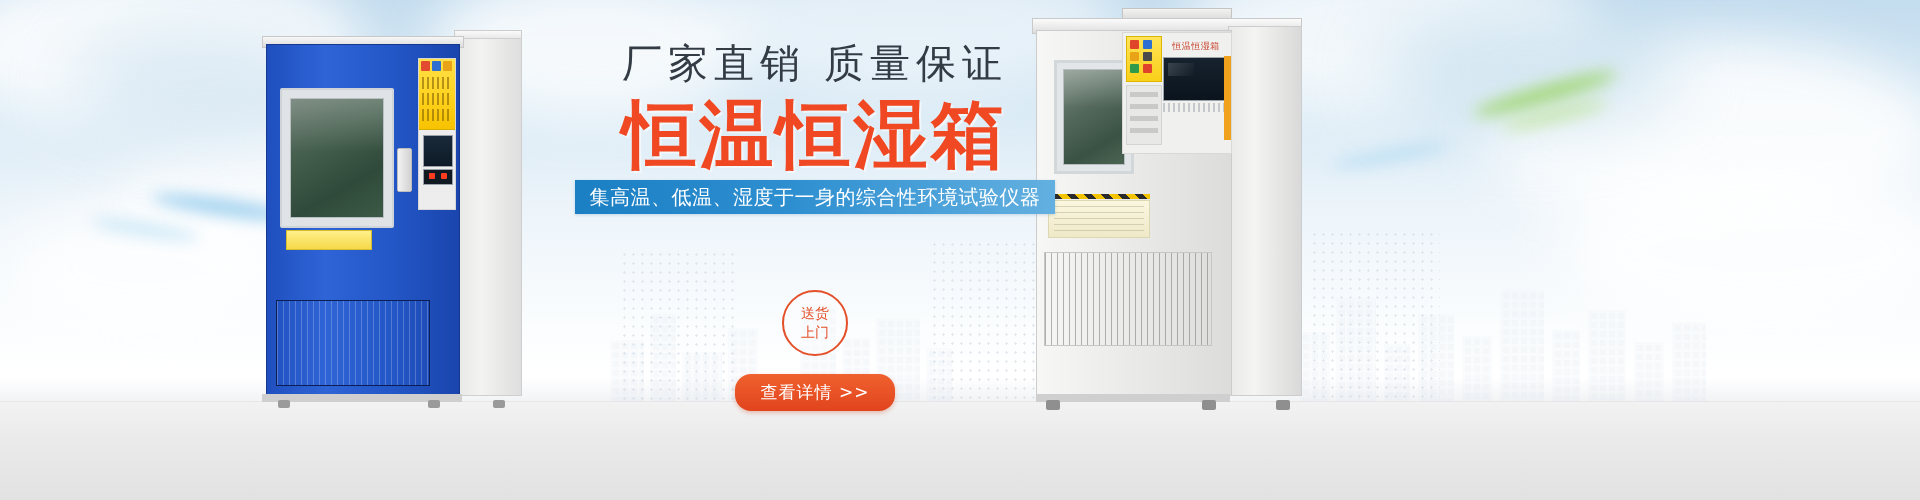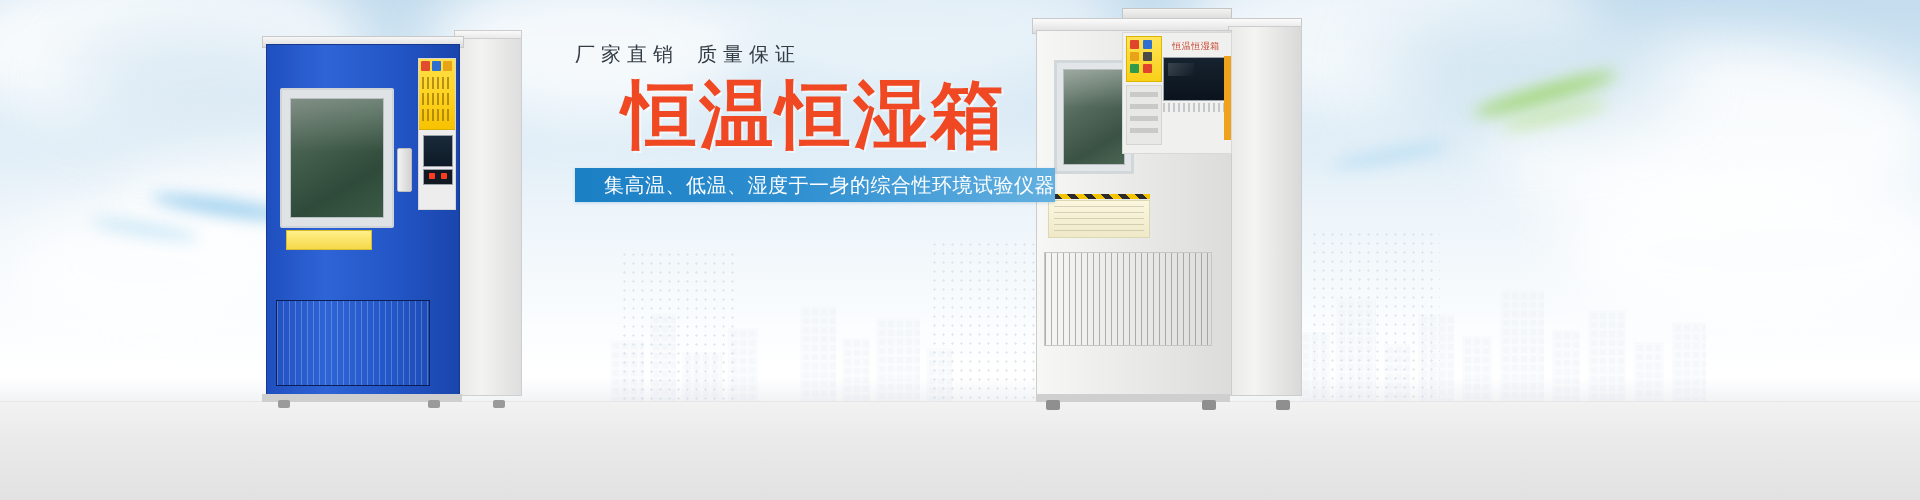--- a/index.html
+++ b/index.html
@@ -44,38 +44,38 @@
   .dotgrid{
     position:absolute;
     background-image:radial-gradient(circle,#cfd9e4 1.1px,rgba(0,0,0,0) 1.3px);
     background-size:9px 9px;opacity:.55;
   }
 
   
   .textblock{position:absolute;left:575px;top:44px;width:480px;}
 
   .headline{
-    font-family:Liberation Sans, sans-serif;
-    font-size:20px;color:#333b44;letter-spacing:6px;font-weight:400;
-    line-height:1;white-space:nowrap;
+    font-family:Liberation Serif, serif;
+    font-size:40px;color:#333b44;letter-spacing:6px;font-weight:400;
+    text-align:center;line-height:1;white-space:nowrap;
   }
   .headline .gap{display:inline-block;width:18px;}
 
   .maintitle{
     margin-top:12px;text-align:center;white-space:nowrap;
     font-family:"DejaVu Sans","Liberation Sans",sans-serif;
     font-size:74px;font-weight:bold;color:#f04822;letter-spacing:3px;
     line-height:1.05;
     text-shadow:2px 2px 0 rgba(255,255,255,.55);
   }
 
   .subbar{
-    margin-top:14px;height:34px;line-height:34px;
+    margin-top:6px;height:34px;line-height:34px;
     background:linear-gradient(to right,#1b7fc4 0%,#2e8fd0 45%,#63b0e0 100%);
-    color:#ffffff;text-align:right;white-space:nowrap;
+    color:#ffffff;text-align:center;white-space:nowrap;
     font-family:"DejaVu Sans","Liberation Sans",sans-serif;
     font-size:20px;letter-spacing:.5px;
     box-shadow:0 1px 3px rgba(40,110,170,.22);
   }
 
   
   .circles{
     position:absolute;left:575px;top:290px;width:480px;
     display:flex;justify-content:center;align-items:center;gap:22px;
   }
@@ -327,16 +327,23 @@
     <div class="headline">
       <span>厂家直销</span><span class="gap"></span><span>质量保证</span>
     </div>
 
     <div class="maintitle">恒温恒湿箱</div>
 
     <div class="subbar">集高温、低温、湿度于一身的综合性环境试验仪器</div>
   </div>
 
   <div class="circles">
-  </div>
-
+    <div class="circle">
+      <span>送货</span>
+      <span>上门</span>
+    </div>
+  </div>
+
+  <div class="ctawrap">
+    <span class="cta">查看详情 &gt;&gt;</span>
+  </div>
 
 </div>
 
 </body></html>

